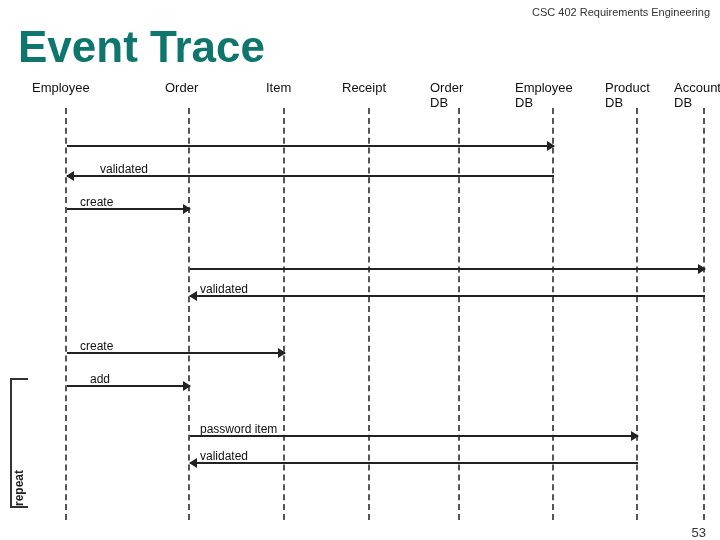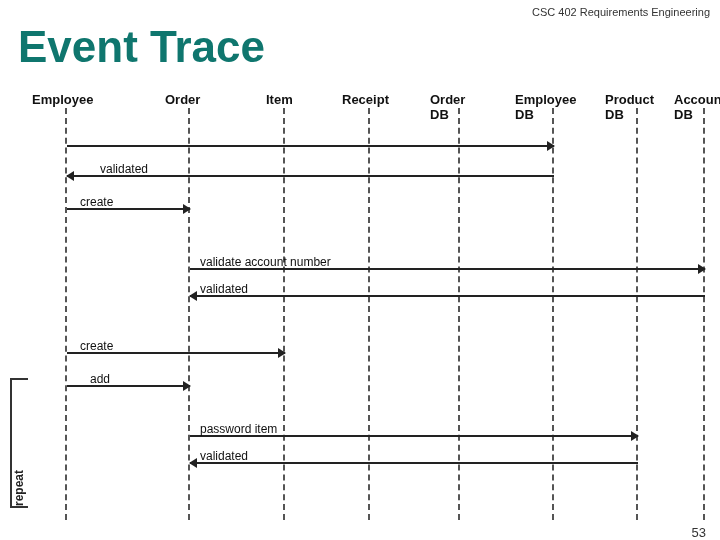--- a/index.html
+++ b/index.html
@@ -30,23 +30,23 @@
     #diagram {
       position: absolute;
       top: 80px;
       left: 10px;
       right: 10px;
       bottom: 20px;
     }
     
     .lifeline-header {
       position: absolute;
-      top: 12px;
+      top: 0;
       font-size: 13px;
-      font-weight: bold;
+      font-weight: normal;
       color: #111;
       white-space: nowrap;
     }
     
     .lifeline-line {
       position: absolute;
       top: 28px;
       bottom: 0;
       width: 1px;
       border-left: 2px dashed #555;
@@ -149,21 +149,20 @@
 
   <div class="arrow" style="left:57px; top:65px; width:487px;"></div>
 
   <div class="arrow arrow-left" style="left:57px; top:95px; width:487px;"></div>
   <div class="arrow-label" style="left:90px; top:82px;">validated</div>
 
   <div class="arrow" style="left:57px; top:128px; width:123px;"></div>
   <div class="arrow-label" style="left:70px; top:115px;">create</div>
 
   <div class="arrow" style="left:180px; top:188px; width:515px;"></div>
-  <div class="arrow-label" style="left:190px; top:175px;">validate account number</div>
 
   <div class="arrow arrow-left" style="left:180px; top:215px; width:515px;"></div>
   <div class="arrow-label" style="left:190px; top:202px;">validated</div>
 
   <div id="repeat-bracket"></div>
   <div id="repeat-label">repeat</div>
 
   <div class="arrow" style="left:57px; top:272px; width:218px;"></div>
   <div class="arrow-label" style="left:70px; top:259px;">create</div>
 

